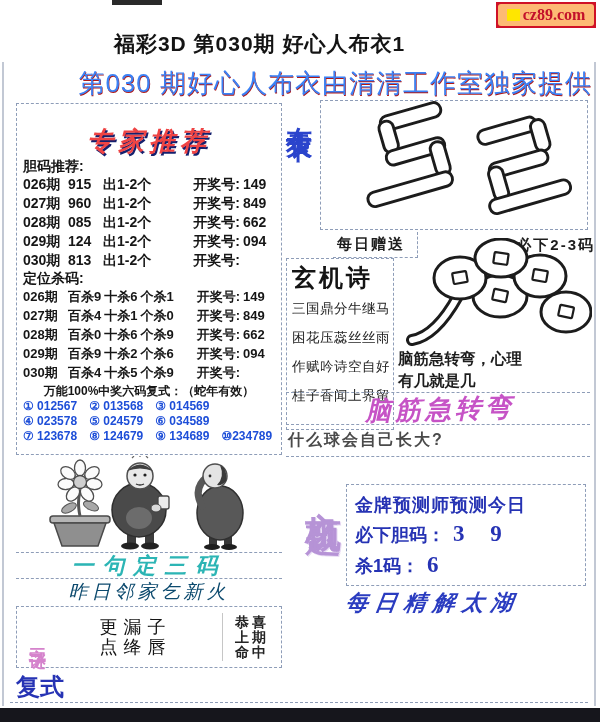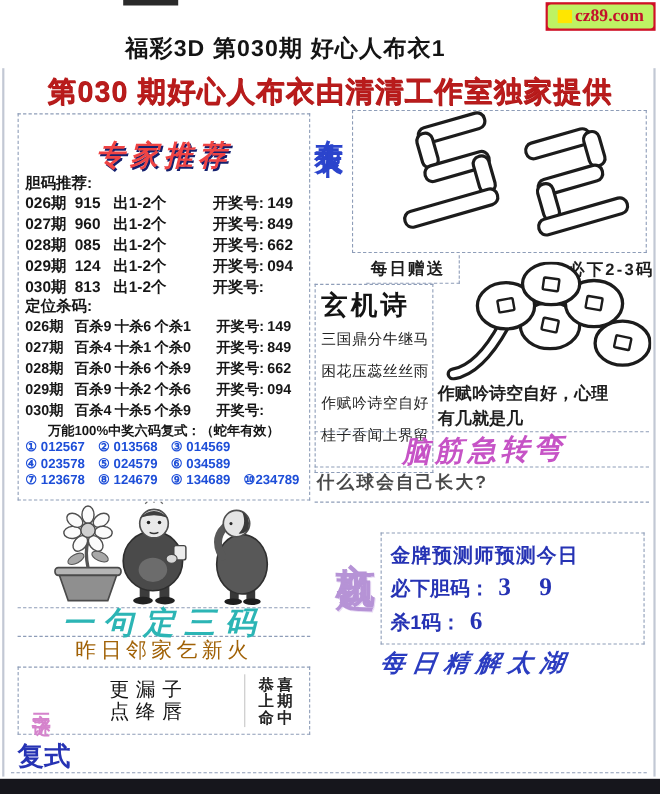--- a/index.html
+++ b/index.html
@@ -4,45 +4,45 @@
 <style>
   html,body{margin:0;padding:0;background:#fff;}
   body{width:600px;height:722px;position:relative;font-family:"Liberation Sans",sans-serif;overflow:hidden;}
   .abs{position:absolute;}
   .dashed{border:1.5px dashed #8e9db8;}
   .dash-line{border-top:1.5px dashed #8e9db8;height:0;}
 
   
   .top-artifact{left:112px;top:0;width:50px;height:5px;background:#2a2a2a;}
   .logo{left:496px;top:2px;width:100px;height:26px;background:#cf1126;padding:2px;box-sizing:border-box;}
-  .logo-inner{background:#bef264;border-radius:3px;height:100%;display:flex;align-items:center;justify-content:center;gap:3px;}
+  .logo-inner{background:#fdba74;border-radius:3px;height:100%;display:flex;align-items:center;justify-content:center;gap:3px;}
   .logo-square{width:13px;height:12px;background:#ffe600;display:inline-block;}
   .logo-text{color:#c3112b;font-family:"Liberation Serif",serif;font-weight:bold;font-size:16px;}
   .main-title{left:0;top:30px;width:519px;text-align:center;font-size:21px;font-weight:bold;color:#141414;letter-spacing:1px;}
   .frame{left:2px;top:62px;width:594px;height:644px;border-left:2px solid #c2c8d4;border-right:2px solid #c2c8d4;box-sizing:border-box;}
-  .banner{left:8px;top:66px;width:584px;text-align:center;font-size:26px;font-weight:bold;color:#b91c1c;letter-spacing:1px;text-shadow:0.5px 0.5px 0 #b01818;white-space:nowrap;}
+  .banner{left:8px;top:66px;width:584px;text-align:right;font-size:26px;font-weight:normal;color:#3b82f6;letter-spacing:1px;text-shadow:0.5px 0.5px 0 #b01818;white-space:nowrap;}
 
   
   .expert-box{left:16px;top:103px;width:266px;height:352px;box-sizing:border-box;padding:4px 6px;}
   .expert-title{text-align:center;font-size:26px;font-weight:bold;font-style:italic;color:#ef4444;letter-spacing:5px;text-shadow:1.5px 1.5px 0 #14206e;line-height:34px;margin-top:16px;}
   .sub-label{font-size:14px;font-weight:bold;color:#161616;line-height:17px;}
   .xrow{display:flex;gap:3px;font-weight:bold;color:#161616;white-space:nowrap;align-items:baseline;}
   .drow{font-size:14px;line-height:19px;}
   .krow{font-size:13px;line-height:19px;}
   .xrow .per{width:42px;}
   .drow .code{width:32px;}
   .xrow .lbl{margin-left:auto;}
   .xrow .val{width:32px;}
   .combo-title{font-size:12px;font-weight:bold;color:#161616;line-height:15px;margin-top:2px;text-align:center;}
   .combo-line{font-size:12px;font-weight:bold;color:#1d4ed8;line-height:15px;white-space:nowrap;}
 
   .cartoon{left:24px;top:456px;width:244px;height:94px;}
   .one-line{left:16px;top:552px;width:266px;height:27px;border-top:1.5px dashed #8e9db8;border-bottom:1.5px dashed #8e9db8;box-sizing:border-box;text-align:center;}
-  .one-line span{font-size:28px;font-weight:bold;font-style:italic;color:#2cb5b5;letter-spacing:9px;line-height:25px;}
-  .yesterday{left:16px;top:581px;width:266px;text-align:center;font-size:19px;color:#a16207;letter-spacing:4px;line-height:22px;}
+  .one-line span{font-size:22px;font-weight:bold;font-style:italic;color:#2cb5b5;letter-spacing:9px;line-height:25px;}
+  .yesterday{left:16px;top:581px;width:266px;text-align:center;font-size:19px;color:#0c4a6e;letter-spacing:4px;line-height:22px;font-style:italic;}
   .sanzi-box{left:16px;top:606px;width:266px;height:62px;box-sizing:border-box;display:flex;align-items:center;}
   .vtext{writing-mode:vertical-rl;text-orientation:upright;}
   .sanzi-label{width:32px;text-align:center;font-size:17px;font-weight:bold;color:#d583cc;letter-spacing:2px;}
   .sanzi-mid{flex:1;text-align:center;font-size:18px;color:#141414;letter-spacing:6px;line-height:20px;}
   .sanzi-div{width:0;height:48px;border-left:1.5px solid #c6c6c6;}
   .sanzi-right{width:58px;text-align:center;font-size:14px;font-weight:bold;color:#242424;letter-spacing:3px;line-height:15px;}
   .fushi{left:16px;top:671px;width:266px;display:flex;align-items:baseline;justify-content:center;gap:4px;color:#2633b4;white-space:nowrap;flex-direction:column;}
   .fushi .cjk{font-size:24px;font-weight:bold;}
   .fushi .num{font-size:28px;font-weight:bold;font-family:"Liberation Serif",serif;}
   .bottom-dash{left:10px;top:702px;width:578px;}
@@ -310,21 +310,21 @@
       <rect x="55" y="34" width="14" height="11" rx="1" transform="rotate(-10 62 40)" stroke-width="2.2"></rect>
       <ellipse cx="142" cy="38" rx="26" ry="21"></ellipse>
       <rect x="135" y="32" width="14" height="11" rx="1" transform="rotate(10 142 38)" stroke-width="2.2"></rect>
       <ellipse cx="103" cy="20" rx="26" ry="19"></ellipse>
       <rect x="96" y="15" width="14" height="11" rx="1" transform="rotate(8 103 20)" stroke-width="2.2"></rect>
     </g>
   </svg>
 </div>
 
 <div class="abs coins-caption">
-  <div>作赋吟诗空自好，心理</div>
+  <div>脑筋急转弯，心理</div>
   <div>有几就是几</div>
 </div>
 
 <div class="abs dash-line dash-a"></div>
 <div class="abs brain-title">脑筋急转弯</div>
 <div class="abs dash-line dash-b"></div>
 <div class="abs brain-q">什么球会自己长大?</div>
 <div class="abs dash-line dash-c"></div>
 
 <div class="abs xuanji-vert">

